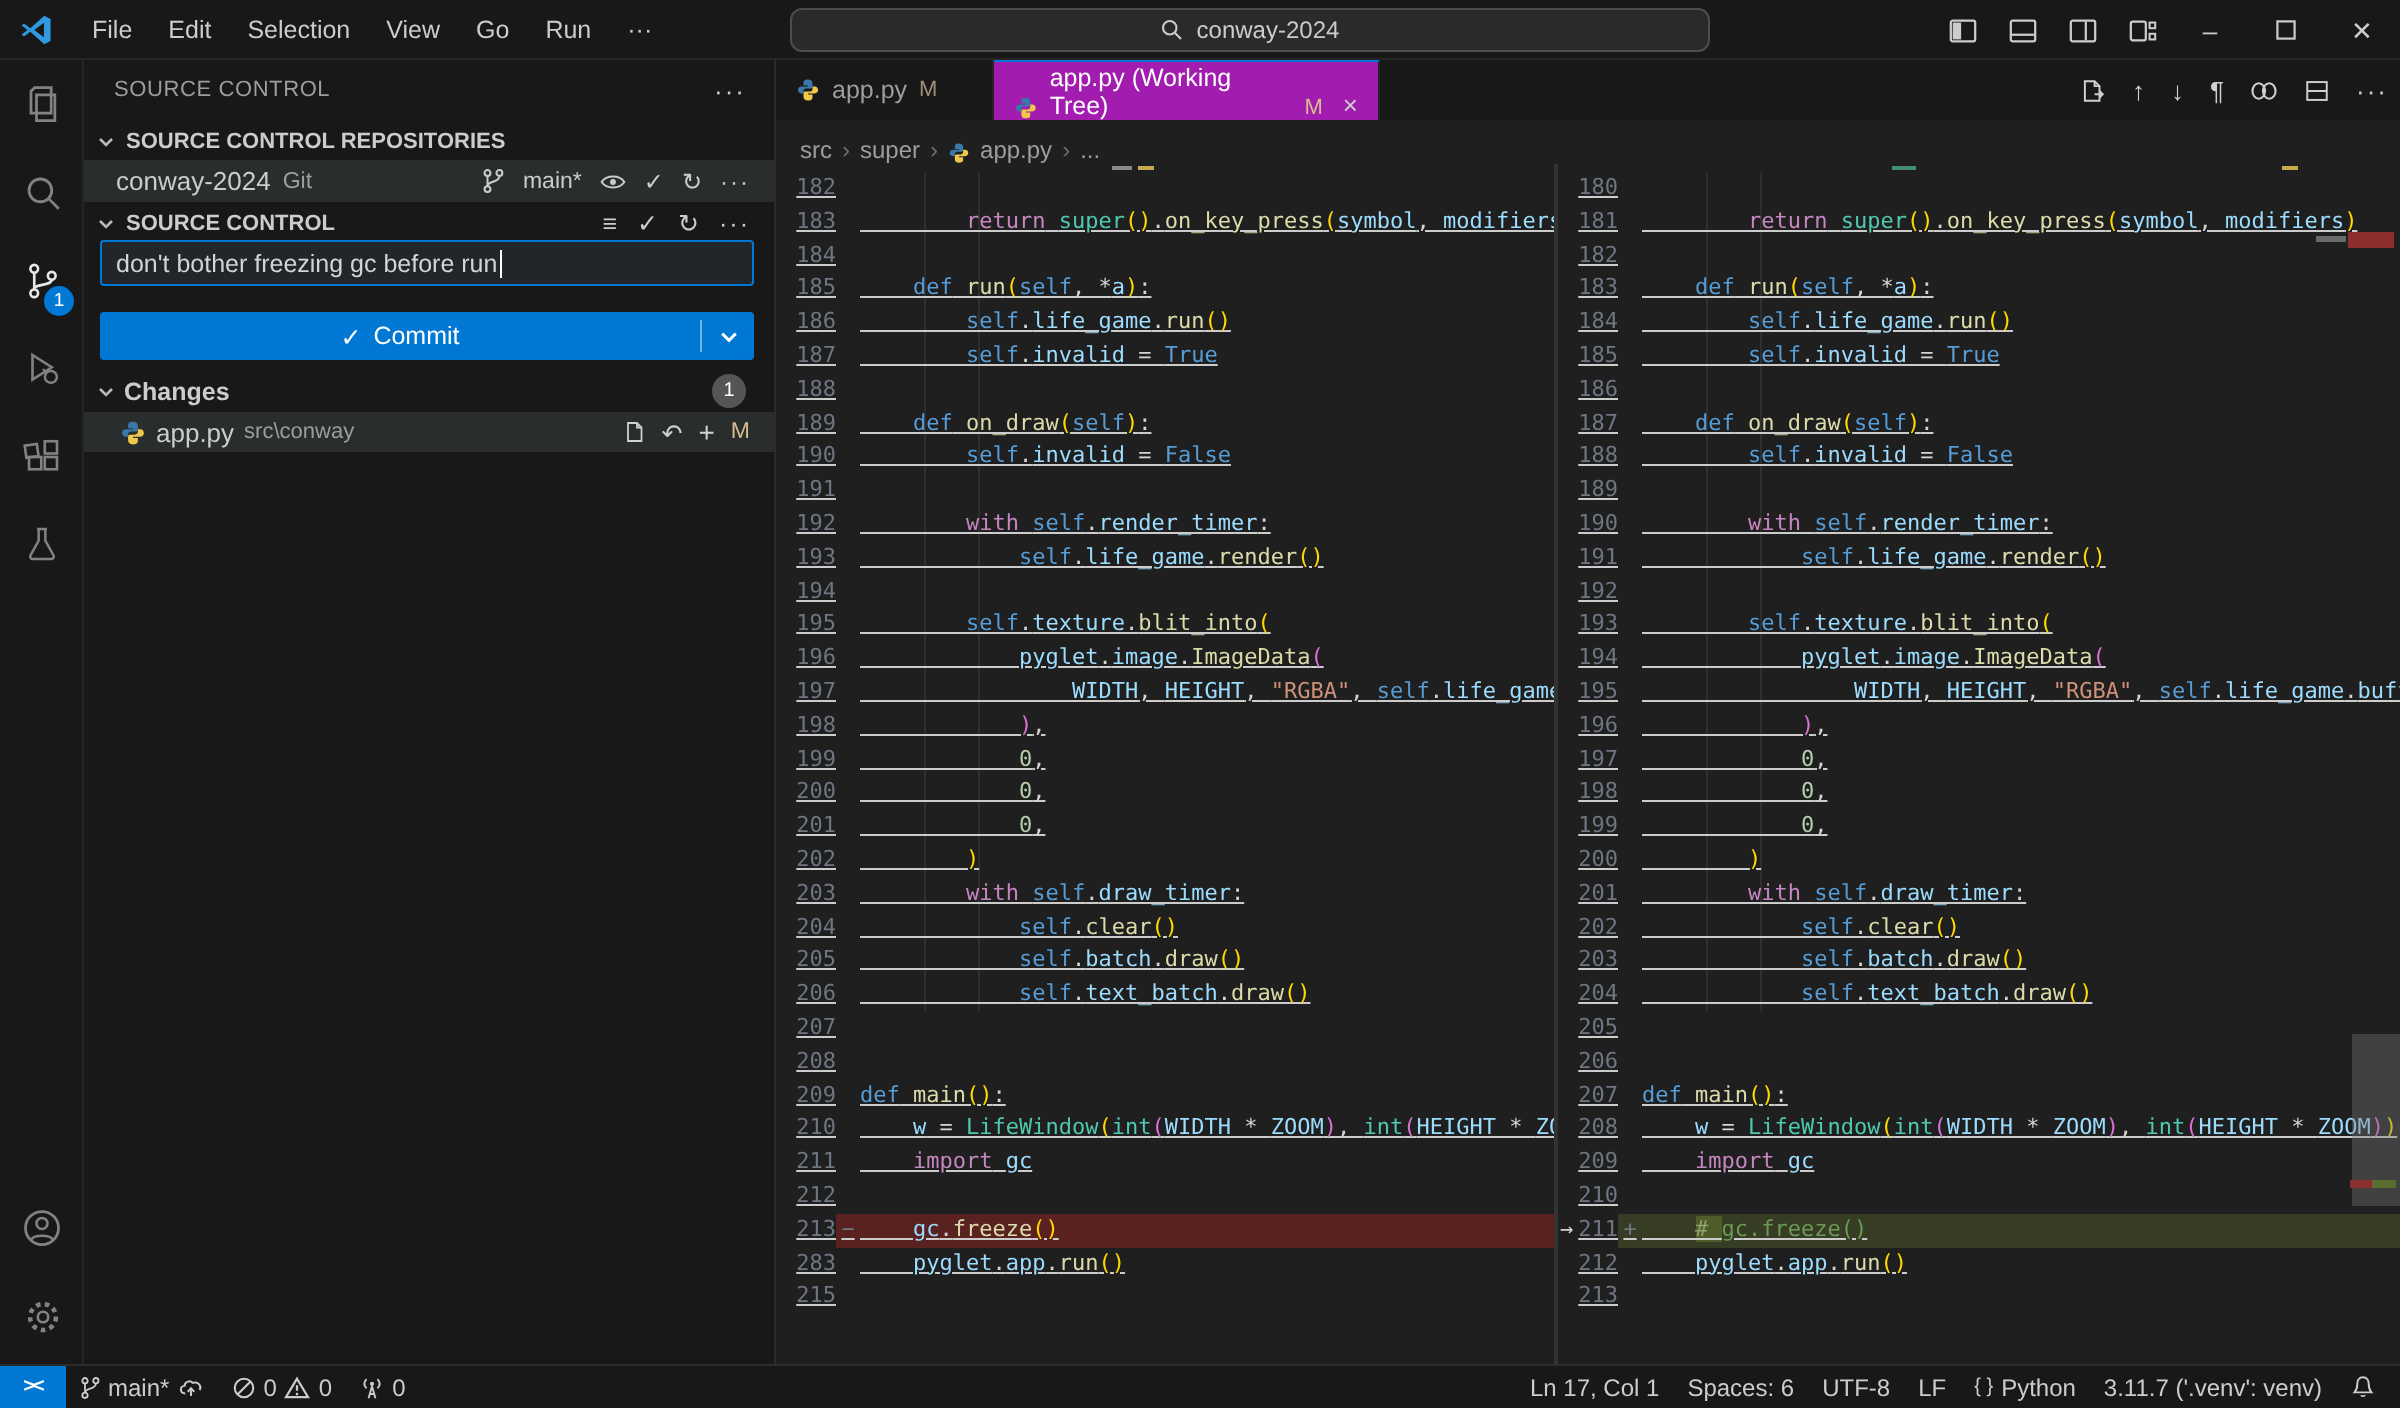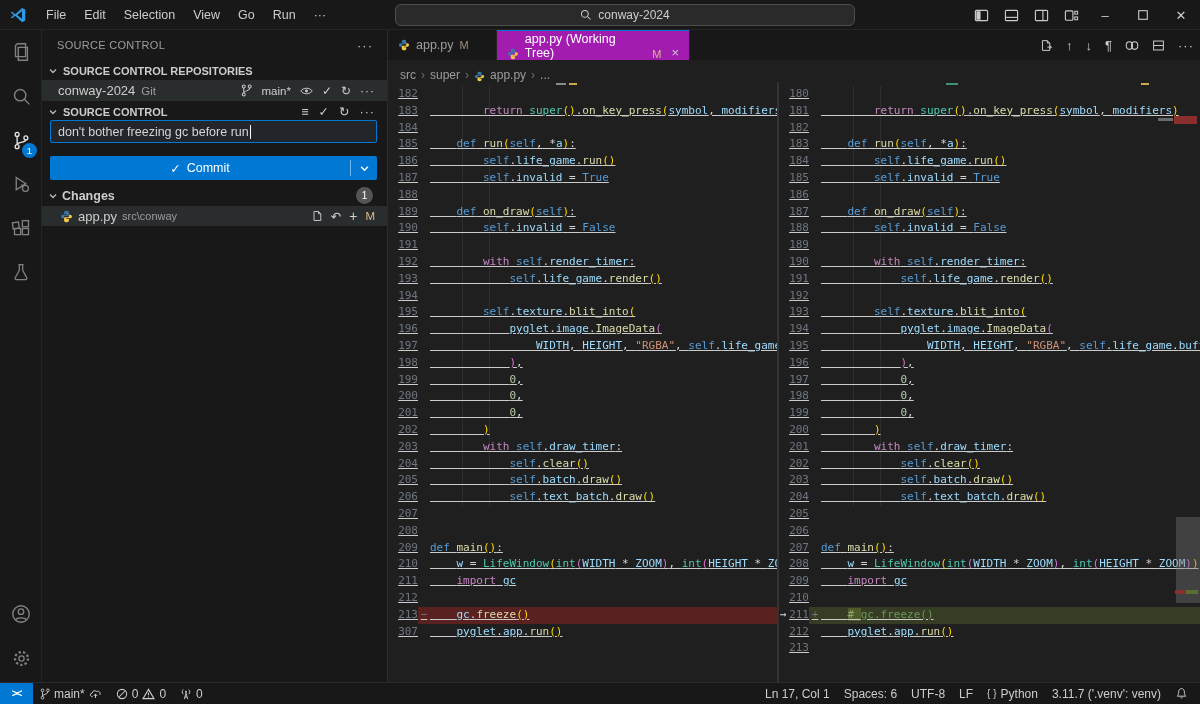--- a/index.html
+++ b/index.html
@@ -414,21 +414,22 @@
               <div class="row"><span class="ln">204</span><span class="sign"></span><span class="code"><span class="t-p">            </span><span class="t-d">self</span><span class="t-p">.</span><span class="t-f">clear</span><span class="t-b1">()</span></span></div>
               <div class="row"><span class="ln">205</span><span class="sign"></span><span class="code"><span class="t-p">            </span><span class="t-d">self</span><span class="t-p">.</span><span class="t-v">batch</span><span class="t-p">.</span><span class="t-f">draw</span><span class="t-b1">()</span></span></div>
               <div class="row"><span class="ln">206</span><span class="sign"></span><span class="code"><span class="t-p">            </span><span class="t-d">self</span><span class="t-p">.</span><span class="t-v">text_batch</span><span class="t-p">.</span><span class="t-f">draw</span><span class="t-b1">()</span></span></div>
               <div class="row"><span class="ln">207</span><span class="sign"></span><span class="code"></span></div>
               <div class="row"><span class="ln">208</span><span class="sign"></span><span class="code"></span></div>
               <div class="row"><span class="ln">209</span><span class="sign"></span><span class="code"><span class="t-d">def</span><span class="t-p"> </span><span class="t-f">main</span><span class="t-b1">()</span><span class="t-p">:</span></span></div>
               <div class="row"><span class="ln">210</span><span class="sign"></span><span class="code"><span class="t-p">    </span><span class="t-v">w</span><span class="t-p"> = </span><span class="t-c">LifeWindow</span><span class="t-b1">(</span><span class="t-c">int</span><span class="t-b2">(</span><span class="t-v">WIDTH</span><span class="t-p"> * </span><span class="t-v">ZOOM</span><span class="t-b2">)</span><span class="t-p">, </span><span class="t-c">int</span><span class="t-b2">(</span><span class="t-v">HEIGHT</span><span class="t-p"> * </span><span class="t-v">ZOOM</span></span></div>
               <div class="row"><span class="ln">211</span><span class="sign"></span><span class="code"><span class="t-p">    </span><span class="t-k">import</span><span class="t-p"> </span><span class="t-v">gc</span></span></div>
               <div class="row"><span class="ln">212</span><span class="sign"></span><span class="code"></span></div>
               <div class="row del"><span class="ln">213</span><span class="sign">−</span><span class="code"><span class="t-p">    </span><span class="t-v">gc</span><span class="t-p">.</span><span class="t-f">freeze</span><span class="t-b1">()</span></span></div>
-              <div class="row"><span class="ln">307</span><span class="sign"></span><span class="code"><span class="t-p">    </span><span class="t-v">pyglet</span><span class="t-p">.</span><span class="t-v">app</span><span class="t-p">.</span><span class="t-f">run</span><span class="t-b1">()</span></span></div>
+              <div class="row"><span class="ln">283</span><span class="sign"></span><span class="code"><span class="t-p">    </span><span class="t-v">pyglet</span><span class="t-p">.</span><span class="t-v">app</span><span class="t-p">.</span><span class="t-f">run</span><span class="t-b1">()</span></span></div>
+              <div class="row"><span class="ln">215</span><span class="sign"></span><span class="code"></span></div>
             </div>
         </div>
         <div class="sash"></div>
         <div class="pane right">
           <div class="guide" style="left:74px"></div>
           <div class="guide" style="left:101px"></div>
           <div class="sliver">
             <span style="left:167px;width:12px;background:#3f8f7a"></span>
             <span style="left:362px;width:8px;background:#c9a94c"></span>
           </div>

